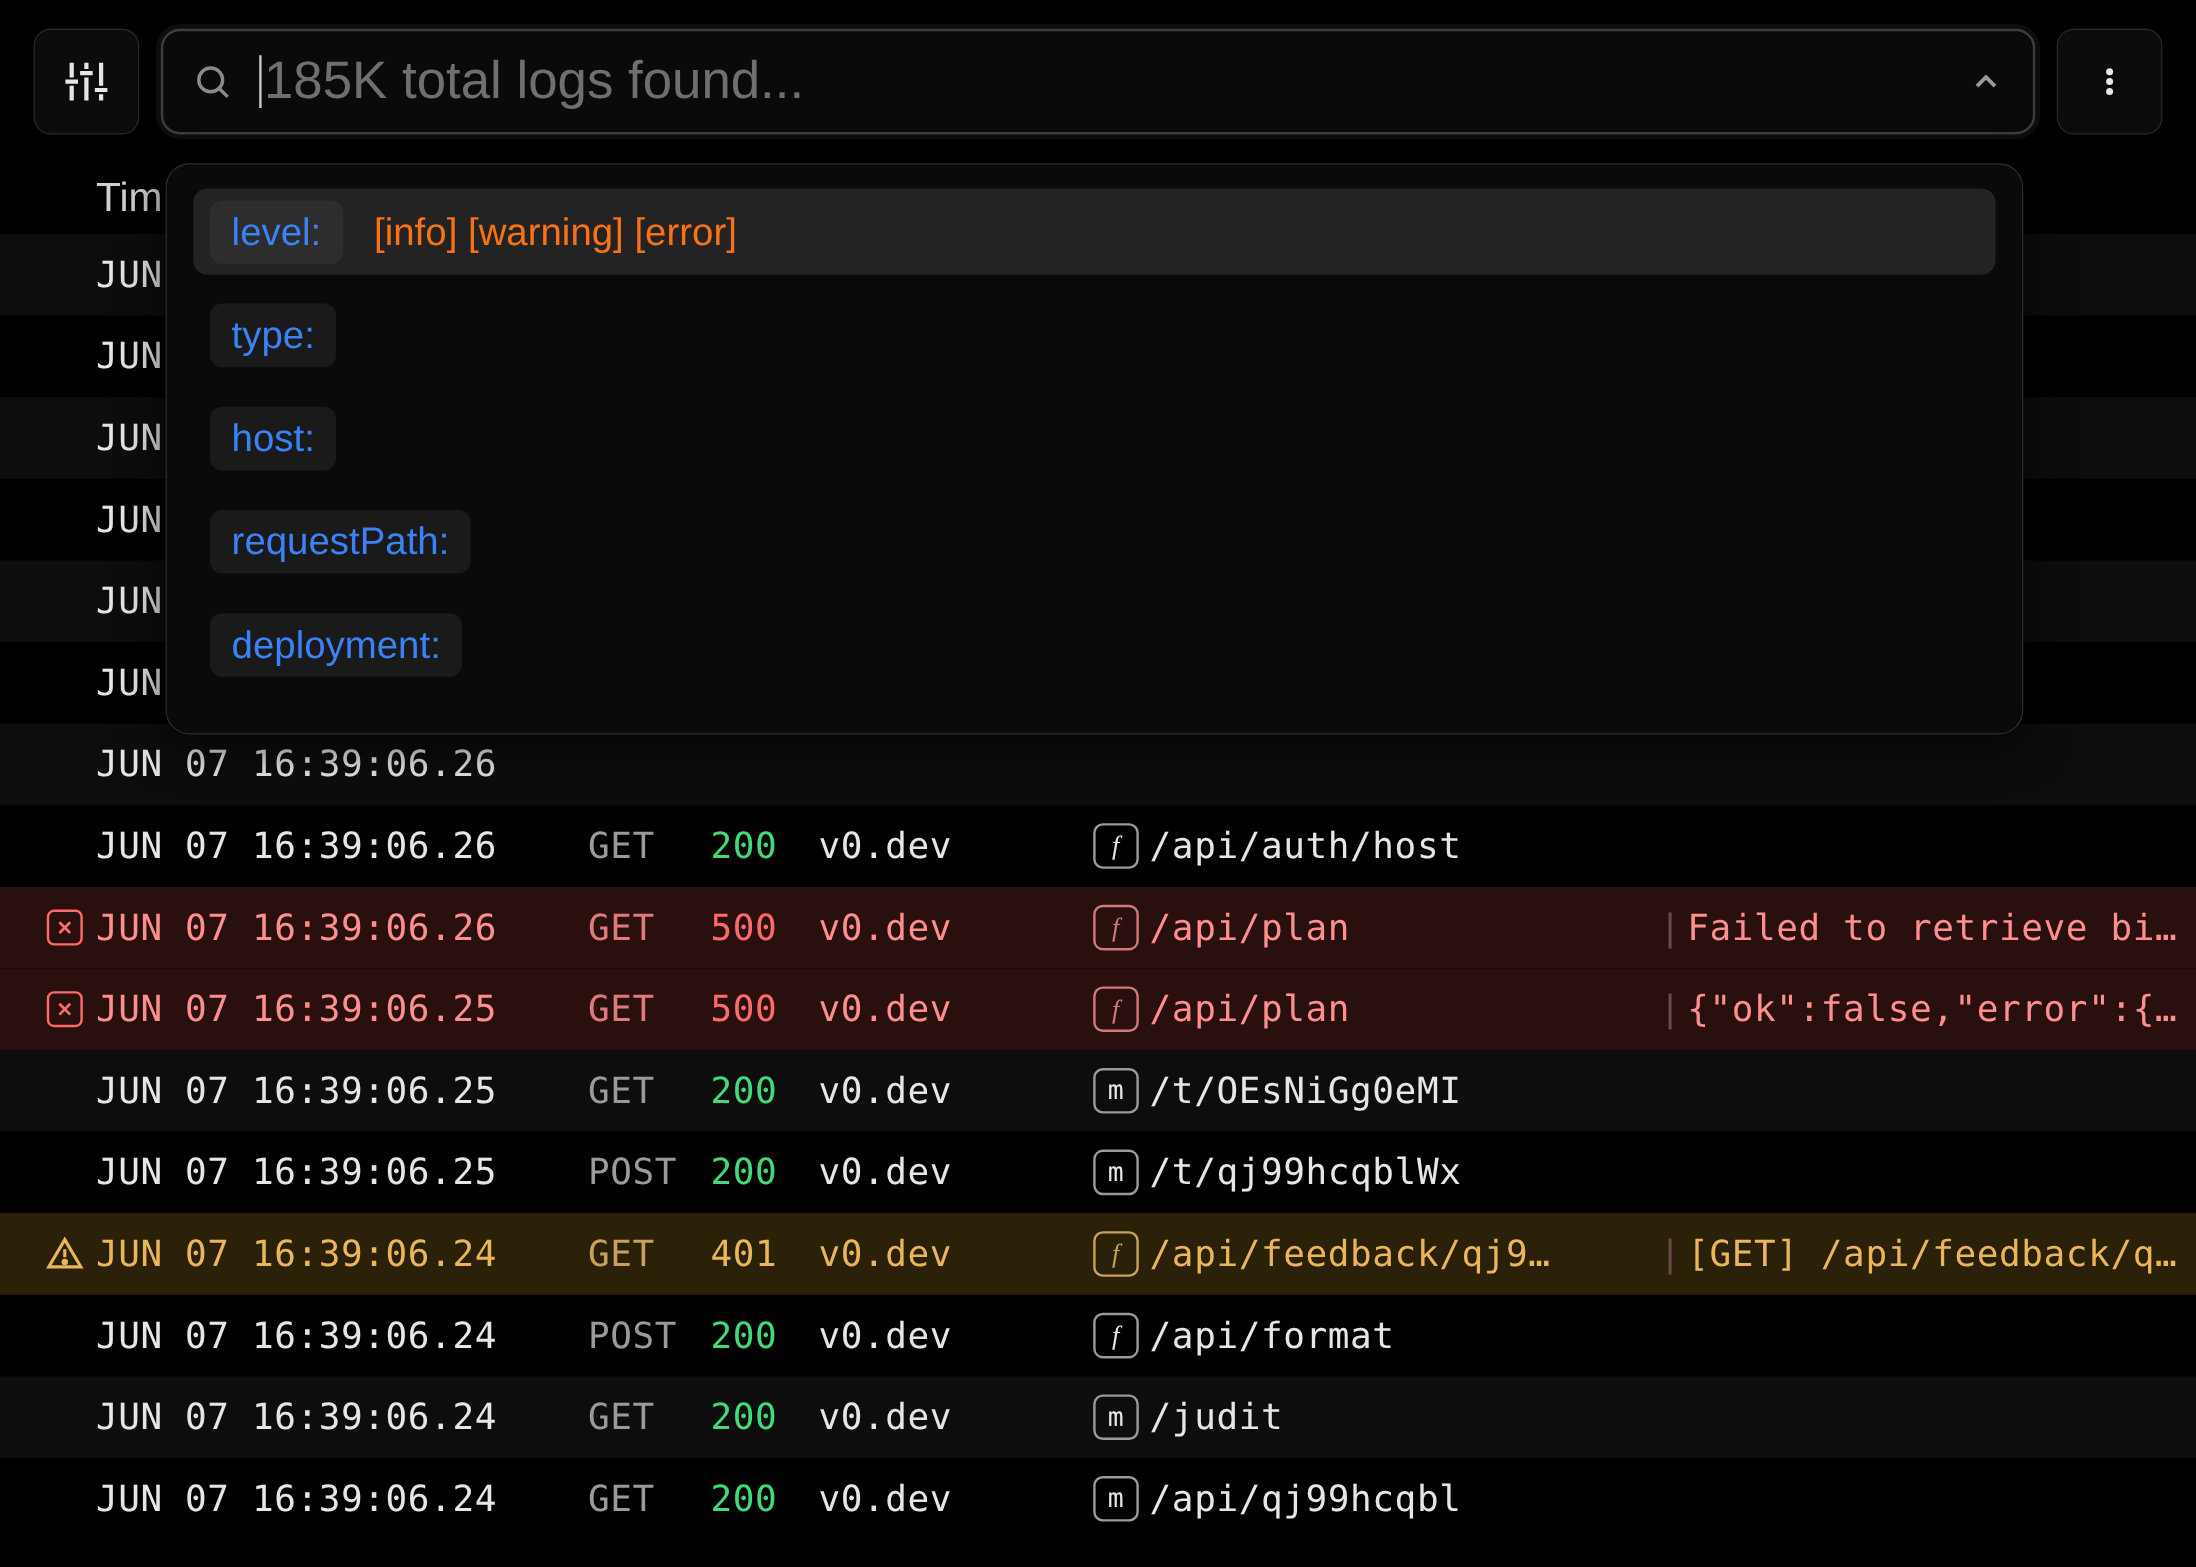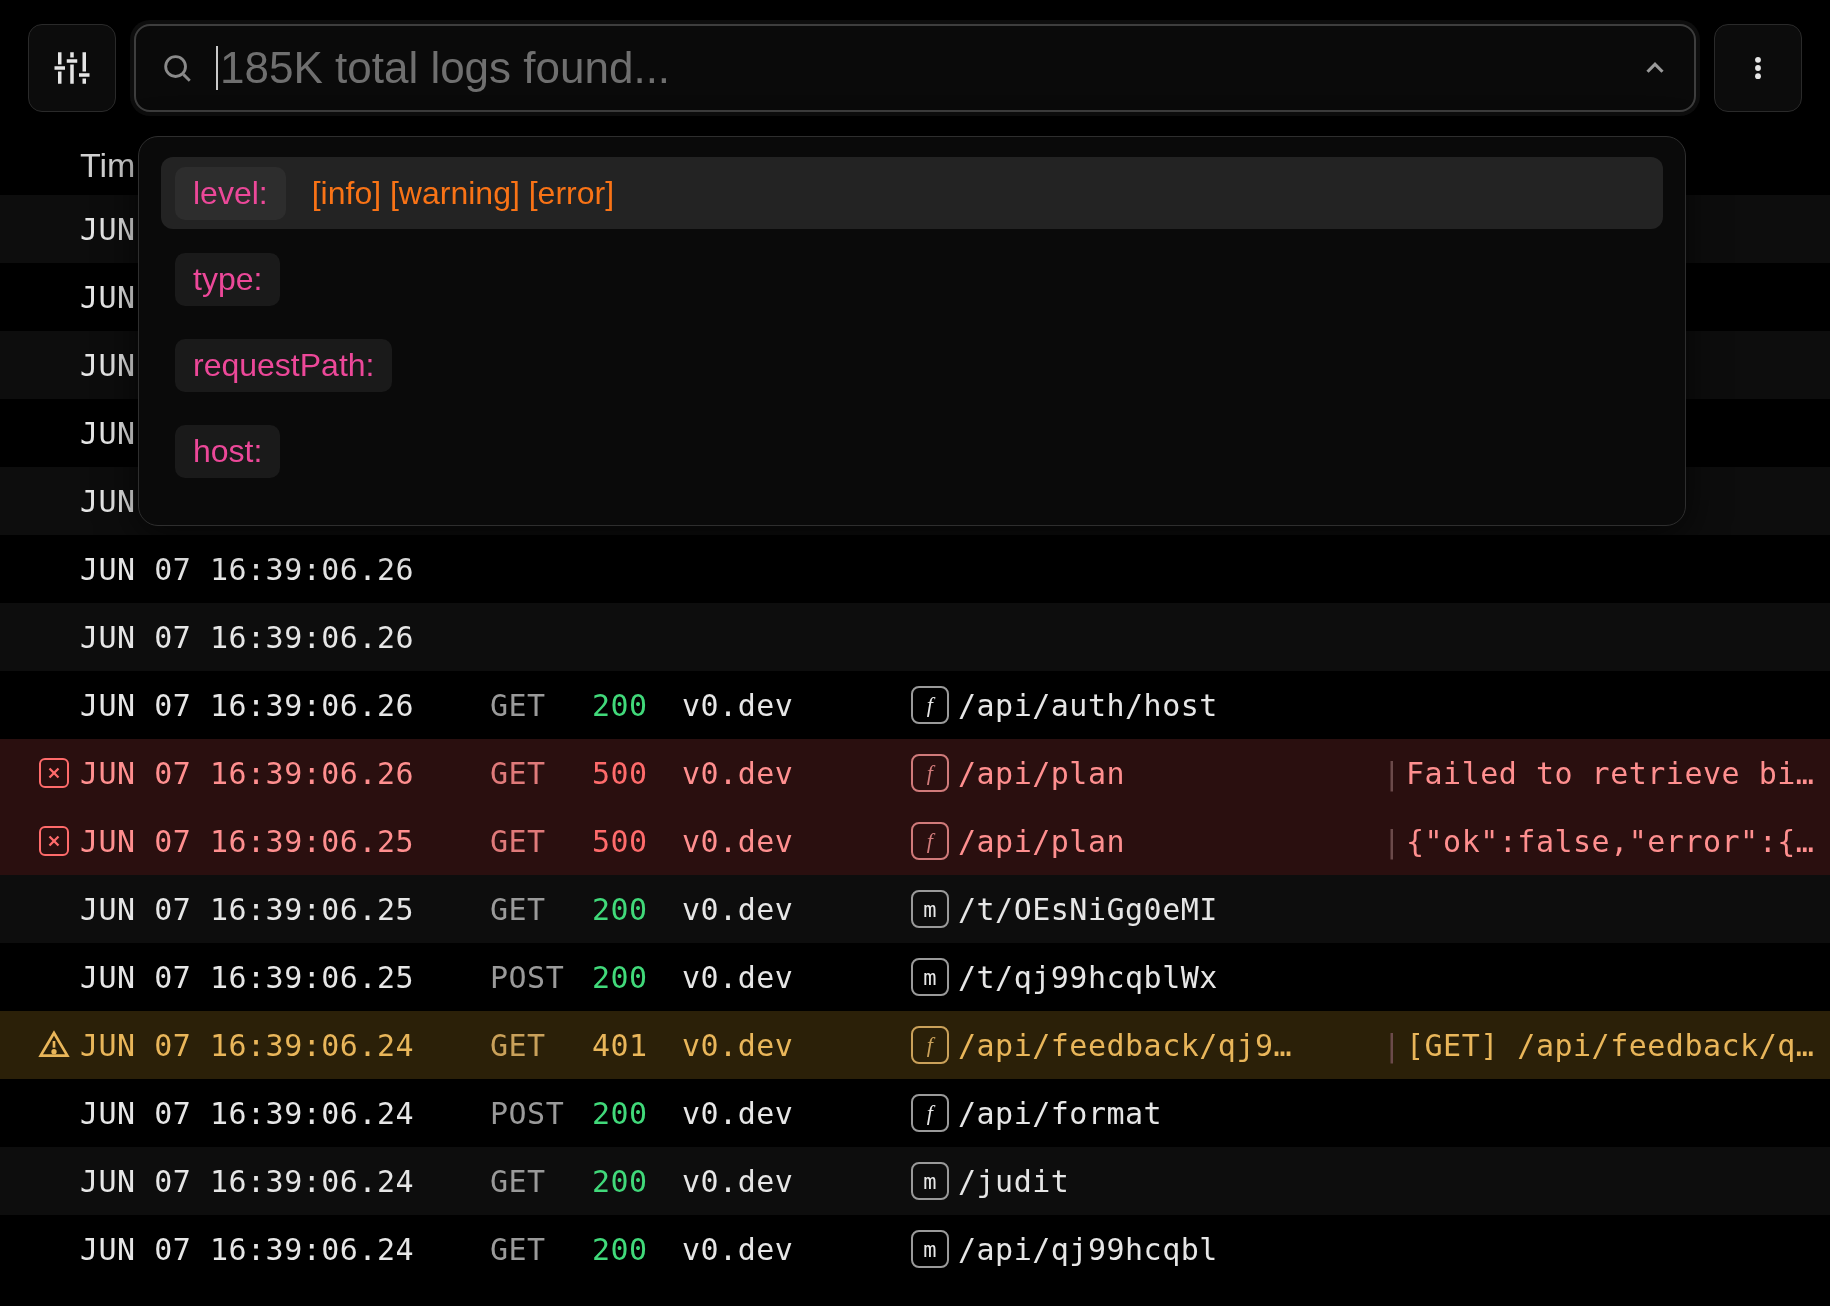--- a/index.html
+++ b/index.html
@@ -156,21 +156,21 @@
     border-radius: 12px;
     padding: 0 14px;
     gap: 26px;
     margin-bottom: 14px;
   }
   .dd-row.active { background: #232323; }
   .dd-chip {
     background: #1a1a1a;
     padding: 8px 18px;
     border-radius: 10px;
-    color: #ec4899;
+    color: #3b82f6;
   }
   .dd-row.active .dd-chip { background: #2d2d2d; }
   .dd-hint { color: #f97316; }
 
   svg { display:block; }
 </style>
 </head>
 <body>
 
 <div class="topbar">
@@ -404,18 +404,21 @@
 
 <div class="dropdown" id="dropdown">
     <div class="dd-row active">
       <span class="dd-chip">level:</span>
       <span class="dd-hint">[info] [warning] [error]</span>
     </div>
     <div class="dd-row">
       <span class="dd-chip">type:</span>
     </div>
     <div class="dd-row">
+      <span class="dd-chip">host:</span>
+    </div>
+    <div class="dd-row">
       <span class="dd-chip">requestPath:</span>
     </div>
     <div class="dd-row">
-      <span class="dd-chip">host:</span>
+      <span class="dd-chip">deployment:</span>
     </div>
   </div>
 
 </body></html>

